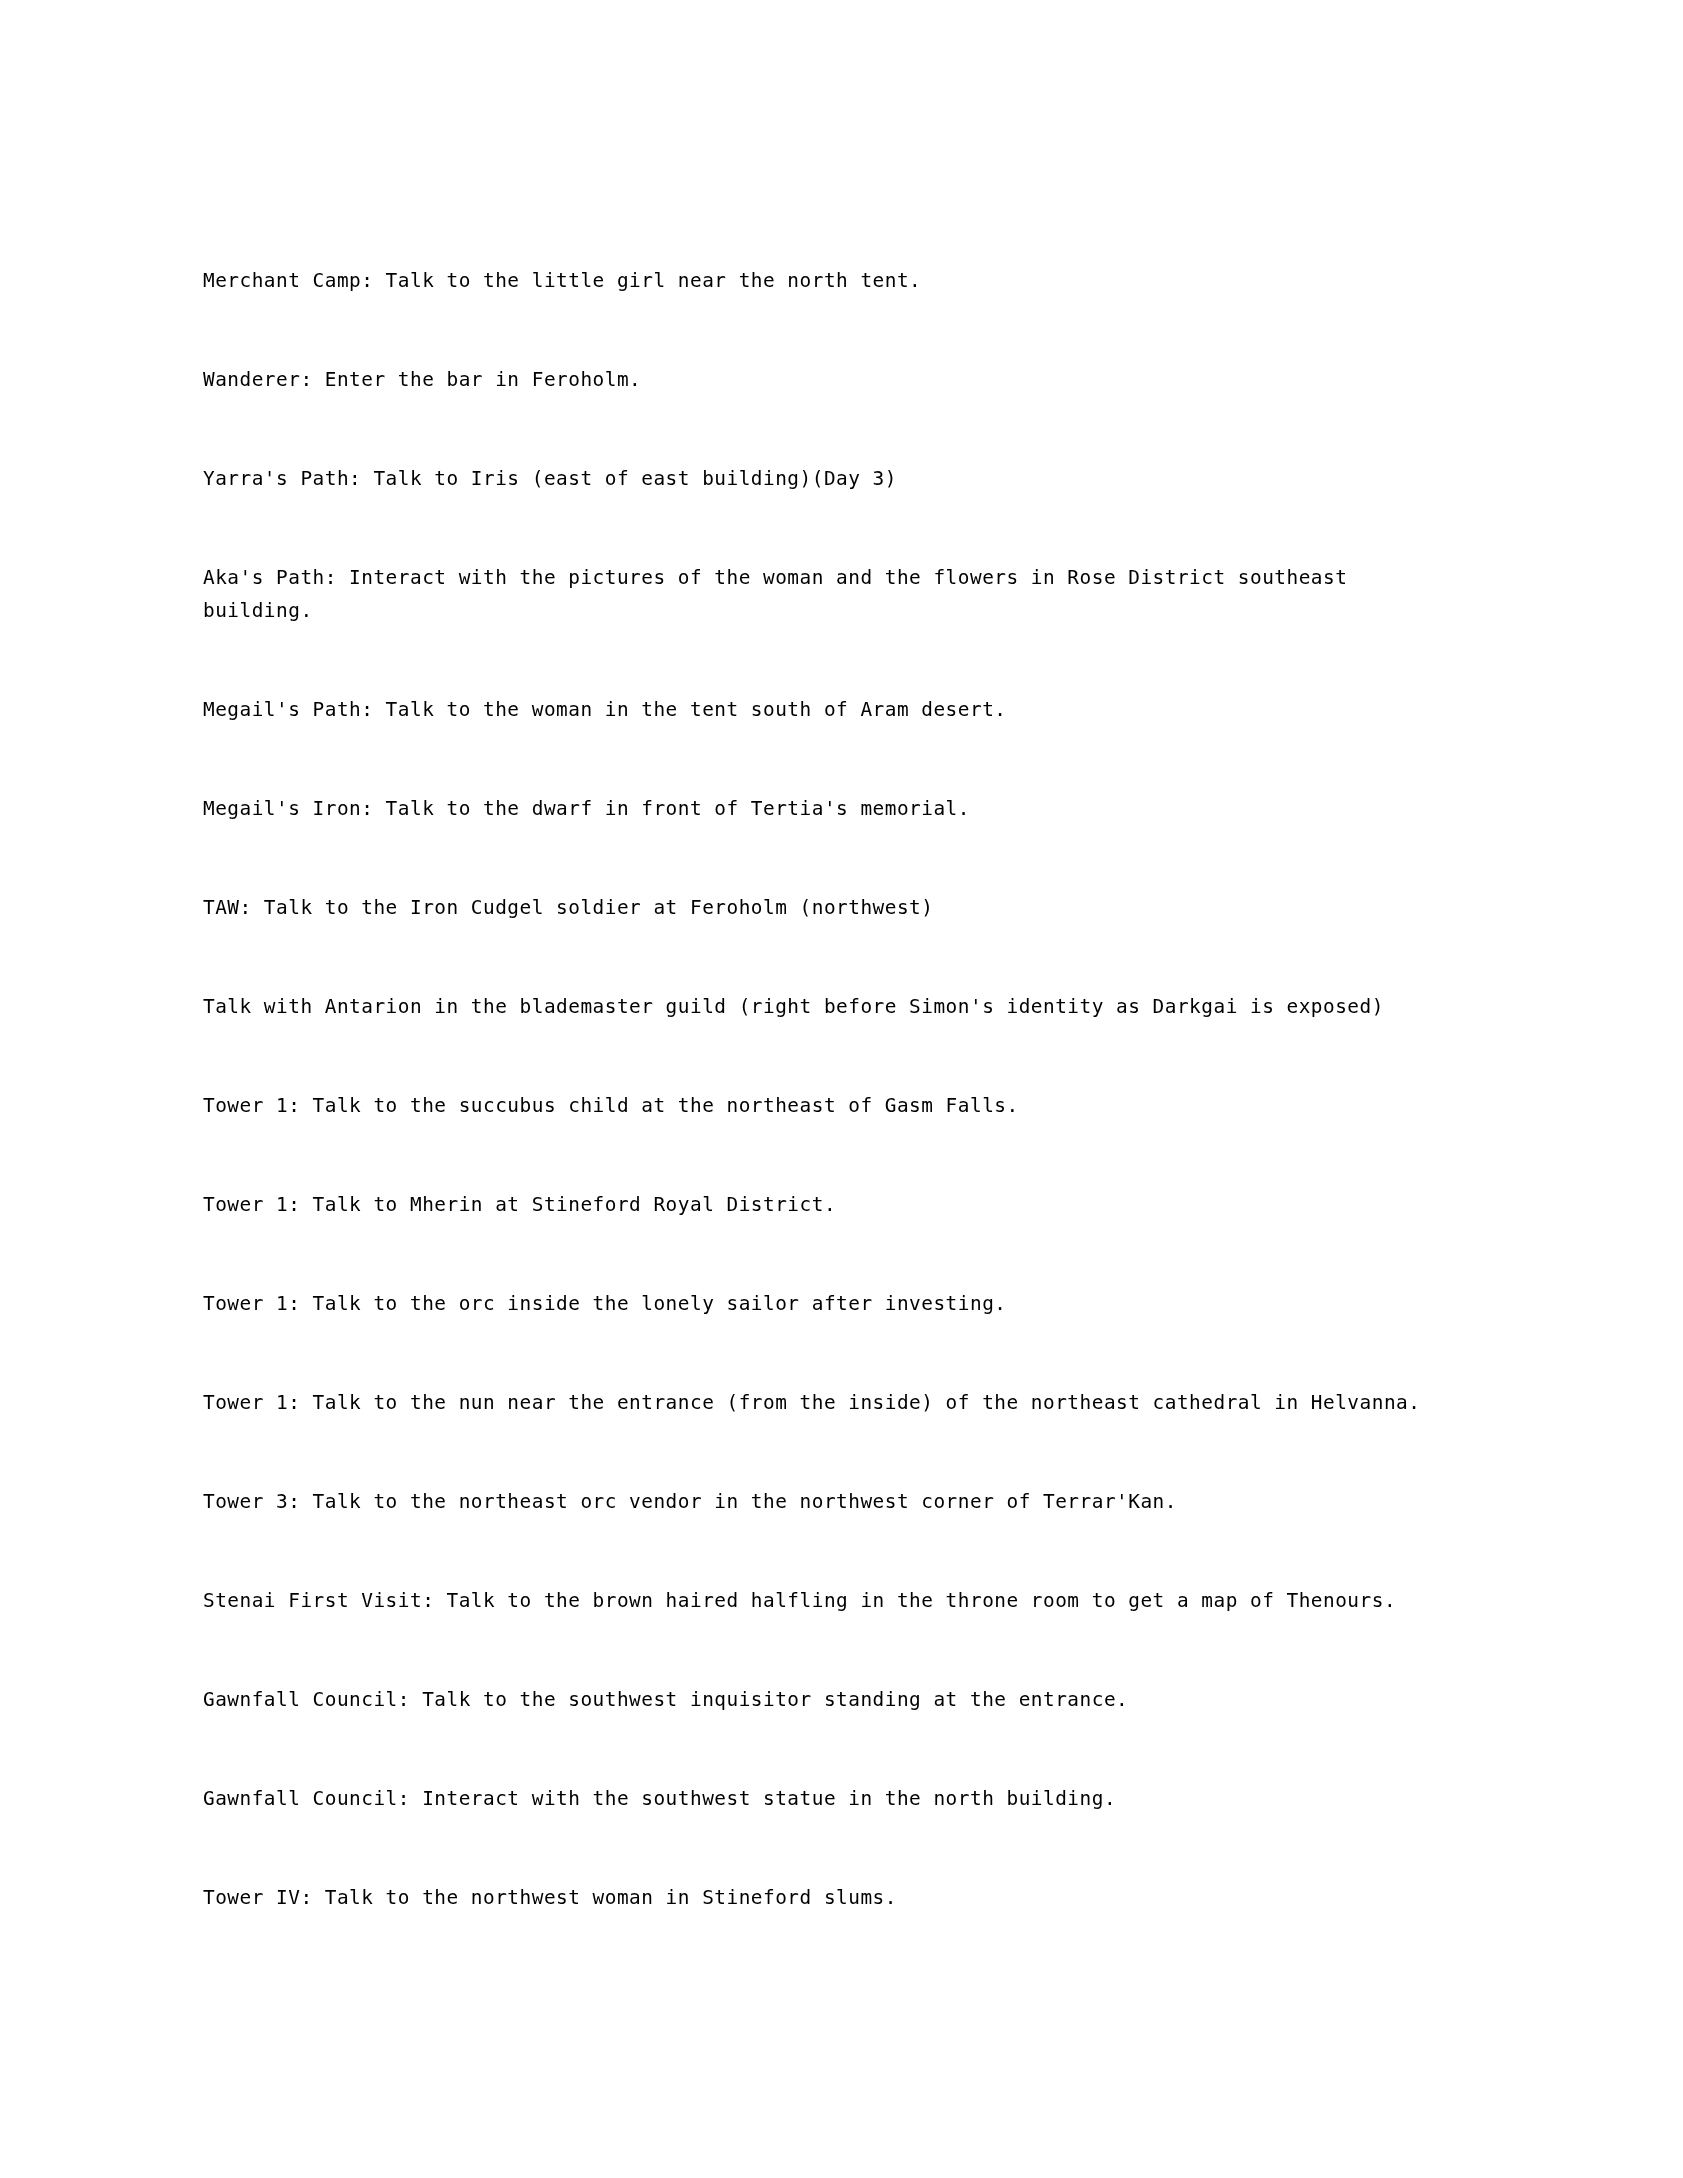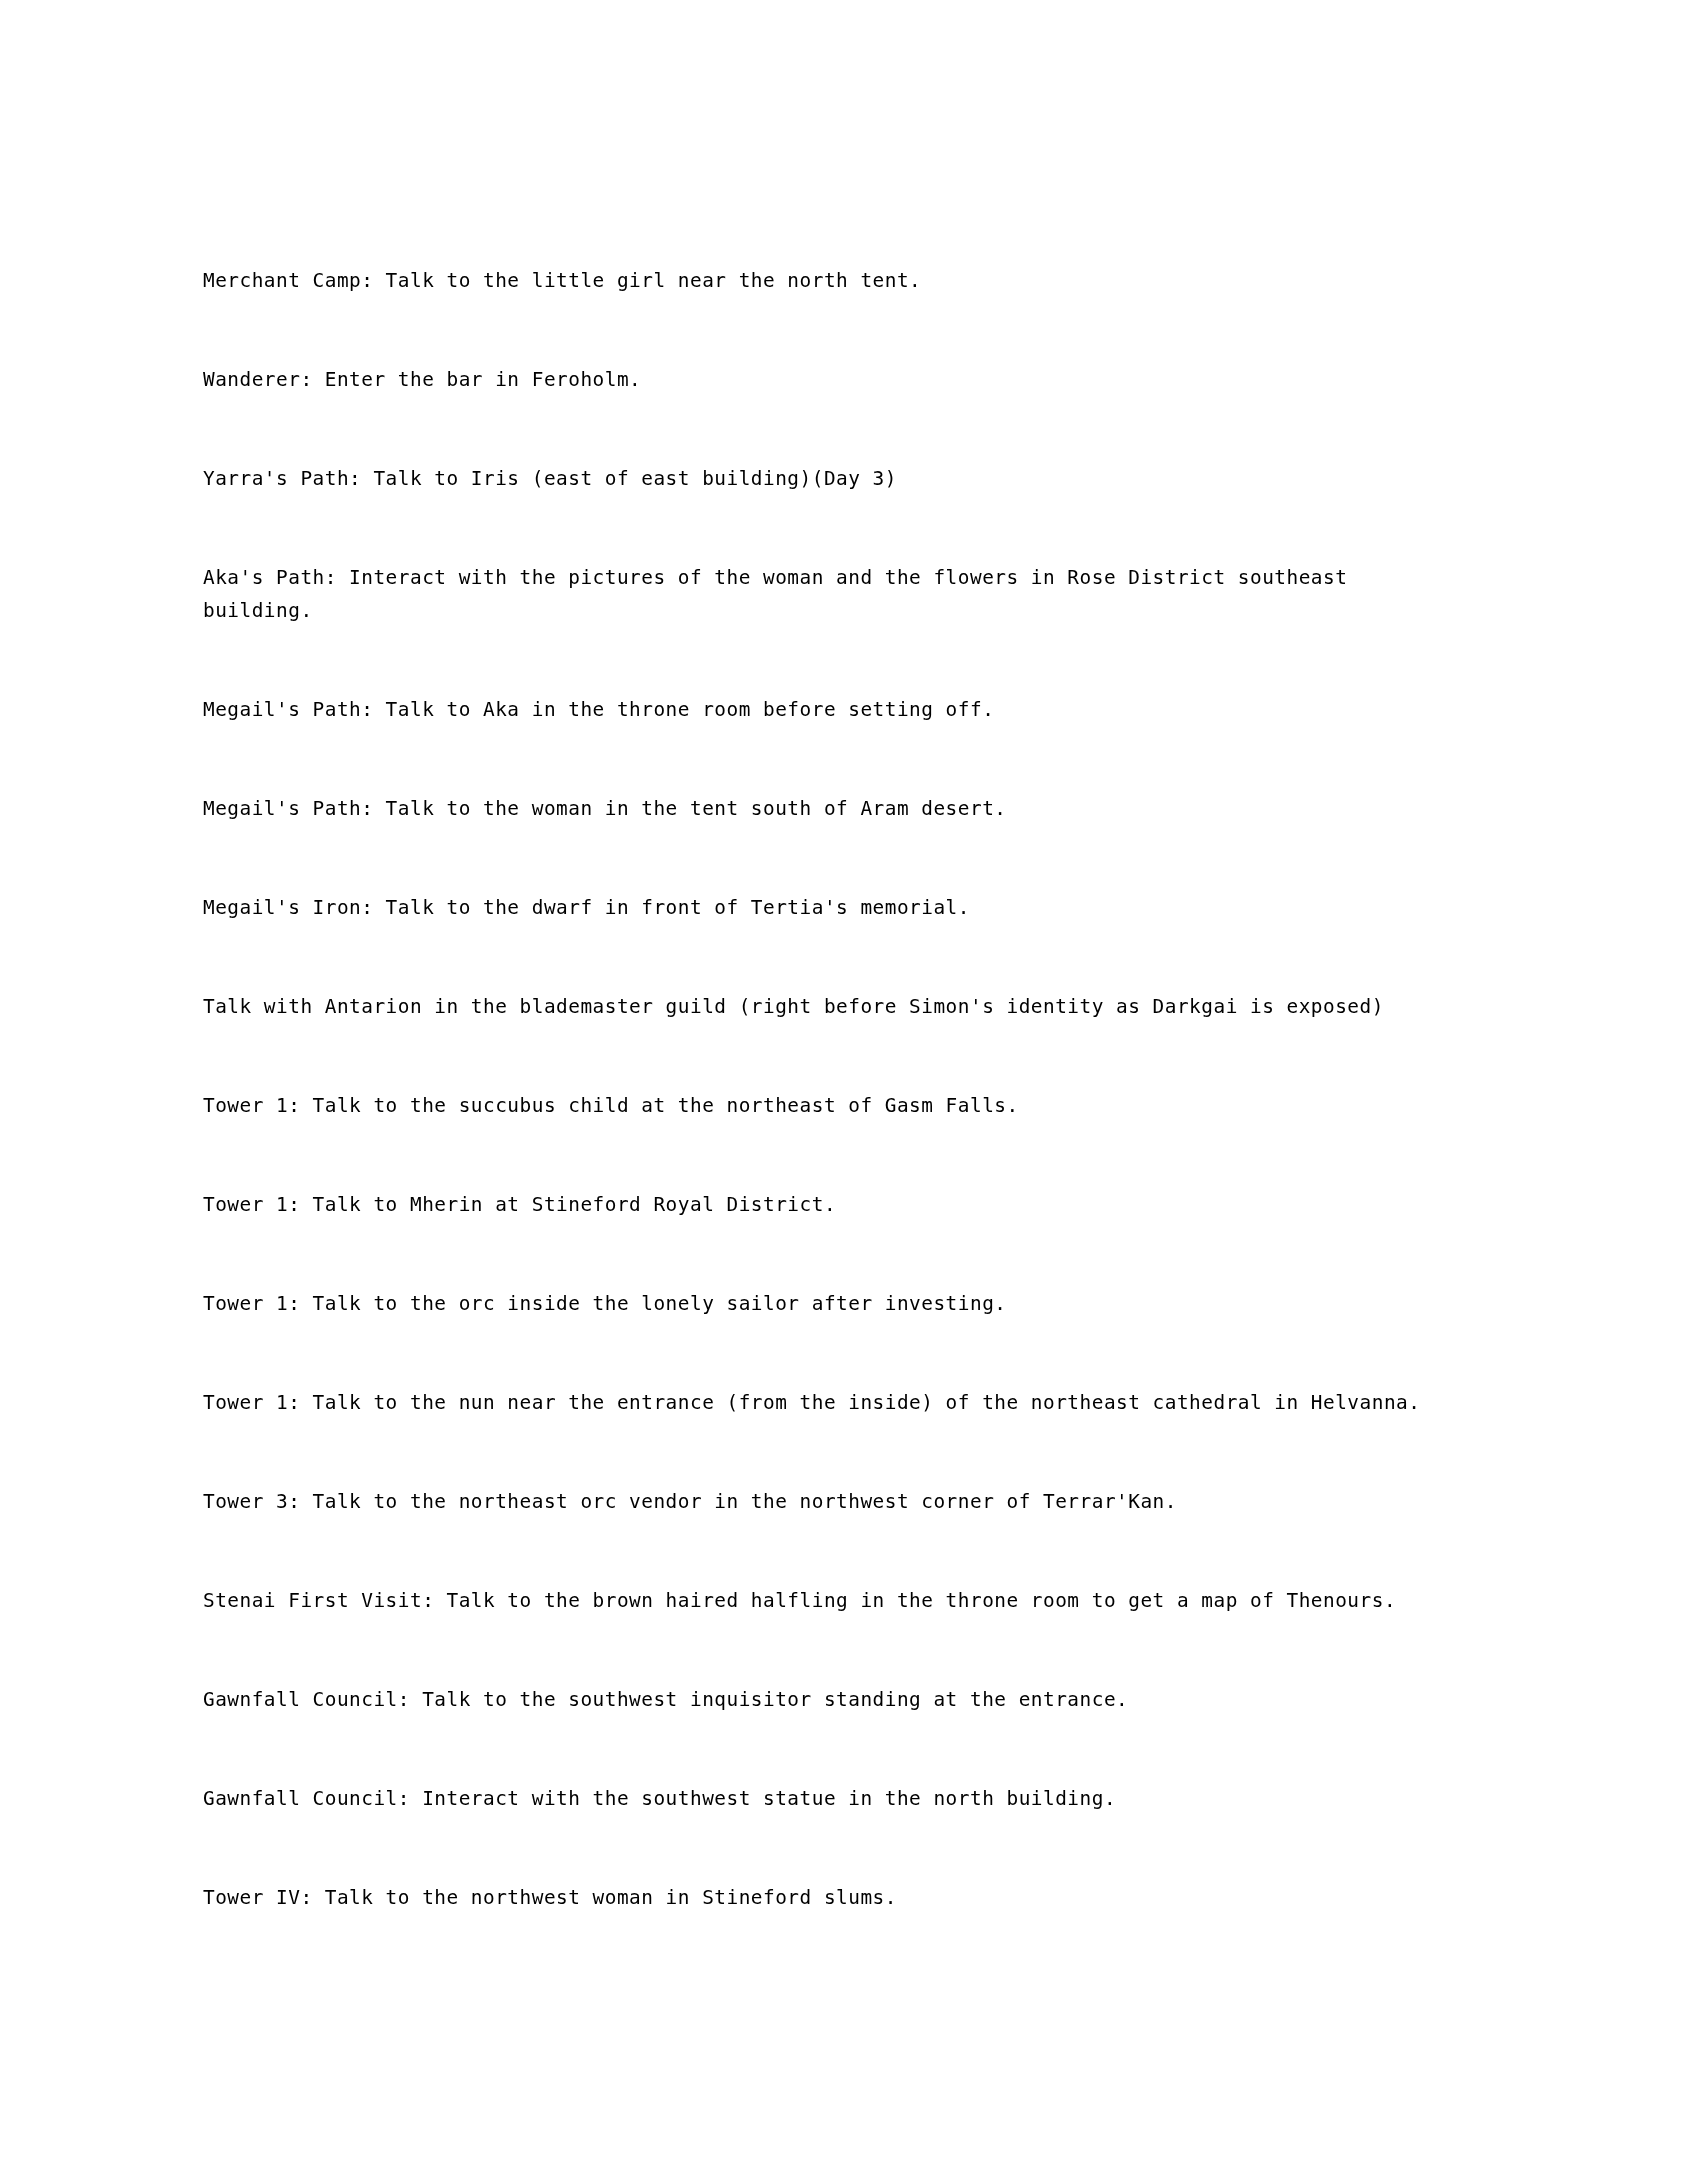--- a/index.html
+++ b/index.html
@@ -33,23 +33,23 @@
 </style>
 </head>
 <body>
 
 <div class="page">
   <div class="doc-body">
     <div class="doc-line">Merchant Camp: Talk to the little girl near the north tent.</div>
     <div class="doc-line">Wanderer: Enter the bar in Feroholm.</div>
     <div class="doc-line">Yarra's Path: Talk to Iris (east of east building)(Day 3)</div>
     <div class="doc-line">Aka's Path: Interact with the pictures of the woman and the flowers in Rose District southeast building.</div>
-    <div class="doc-line">Megail's Path: Talk to Aka in the throne room before setting off.</div>
     <div class="doc-line">Megail's Path: Talk to the woman in the tent south of Aram desert.</div>
     <div class="doc-line">Megail's Iron: Talk to the dwarf in front of Tertia's memorial.</div>
+    <div class="doc-line">TAW: Talk to the Iron Cudgel soldier at Feroholm (northwest)</div>
     <div class="doc-line">Talk with Antarion in the blademaster guild (right before Simon's identity as Darkgai is exposed)</div>
     <div class="doc-line">Tower 1: Talk to the succubus child at the northeast of Gasm Falls.</div>
     <div class="doc-line">Tower 1: Talk to Mherin at Stineford Royal District.</div>
     <div class="doc-line">Tower 1: Talk to the orc inside the lonely sailor after investing.</div>
     <div class="doc-line">Tower 1: Talk to the nun near the entrance (from the inside) of the northeast cathedral in Helvanna.</div>
     <div class="doc-line">Tower 3: Talk to the northeast orc vendor in the northwest corner of Terrar'Kan.</div>
     <div class="doc-line">Stenai First Visit: Talk to the brown haired halfling in the throne room to get a map of Thenours.</div>
     <div class="doc-line">Gawnfall Council: Talk to the southwest inquisitor standing at the entrance.</div>
     <div class="doc-line">Gawnfall Council: Interact with the southwest statue in the north building.</div>
     <div class="doc-line">Tower IV: Talk to the northwest woman in Stineford slums.</div>

